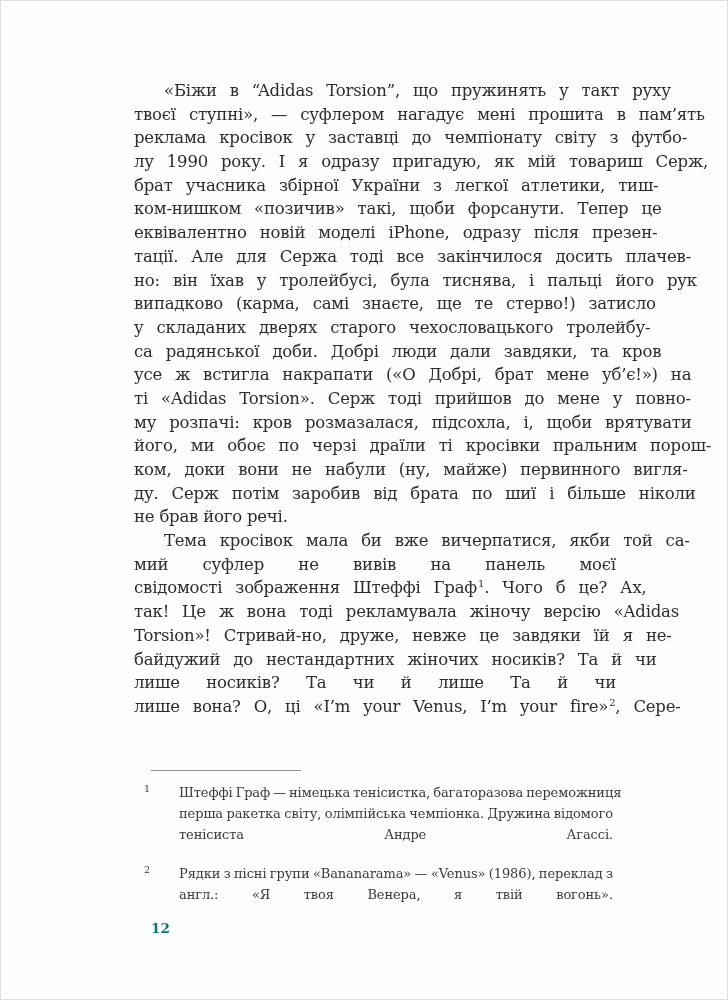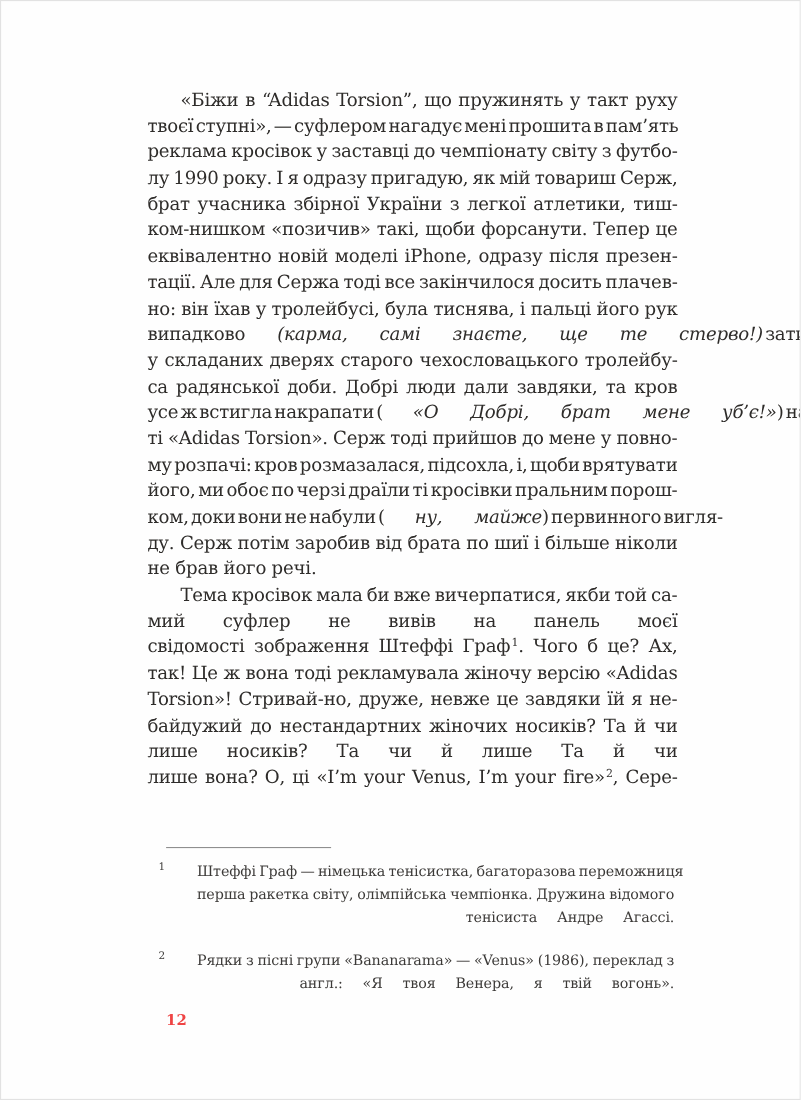--- a/index.html
+++ b/index.html
@@ -13,31 +13,31 @@
     overflow:hidden;
   }
   .text-block{
     position:absolute;
     left:133px;top:78px;width:482px;
   }
   .line{
     display:flex;
     justify-content:space-between;
     align-items:baseline;
-    gap:2px;
+    gap:13px;
     height:23.7px;
     font-size:16.5px;
     letter-spacing:-0.2px;
     line-height:23.7px;
     white-space:nowrap;
   }
   .line.para-end{justify-content:flex-start;gap:5px;}
   .line.indent{padding-left:30px;}
   .tok{display:inline-block;line-height:23.7px;}
-  .it{font-style:italic;margin-left:27px;}
+  .it{}
   sup.fnref{
     font-size:10px;
     line-height:0;
     vertical-align:6px;
     margin-left:1px;
   }
   .fn-separator{
     position:absolute;
     left:150px;top:769px;
     width:150px;height:0;
@@ -57,28 +57,28 @@
     display:flex;
     justify-content:space-between;
     align-items:baseline;
     gap:3px;
     height:21.2px;
     font-size:13px;
     letter-spacing:-0.1px;
     line-height:21.2px;
     white-space:nowrap;
   }
-  .fline.para-end{justify-content:flex-end;gap:18px;}
+  .fline.para-end{justify-content:space-between;gap:4px;}
   .fline .tok{line-height:21.2px;}
   .page-number{
     position:absolute;
     left:150px;top:919px;
     font-size:13.5px;
     font-weight:bold;
-    color:#ef4444;
+    color:#0f766e;
   }
 </style>
 </head>
 <body>
 
 <div class="page">
 
   <div class="text-block">
       <div>
         <div class="line indent">

